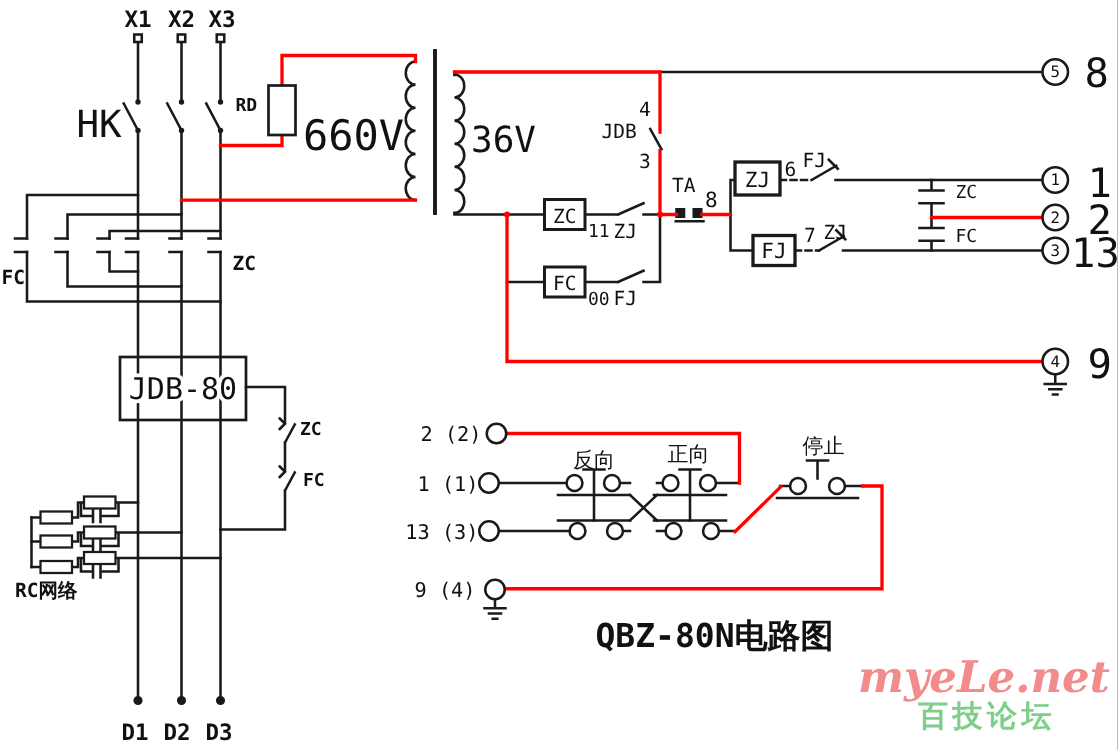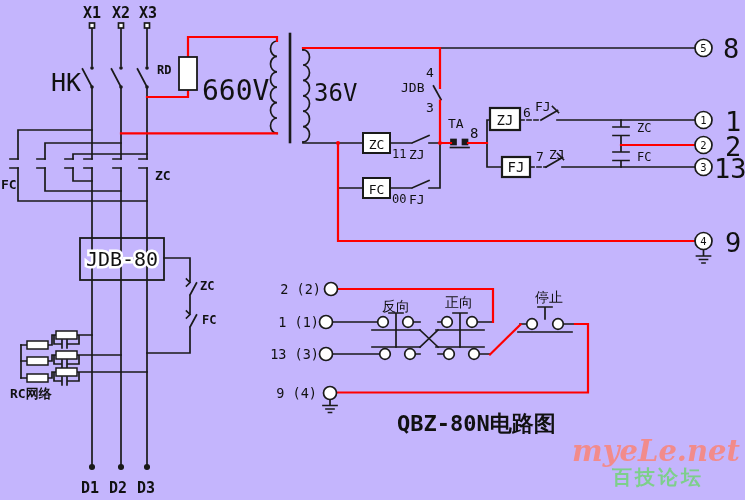--- a/index.html
+++ b/index.html
@@ -1,16 +1,16 @@
 <!DOCTYPE html>
 <html><head>
 <meta charset="utf-8">
 <style>
   html,body{margin:0;padding:0;background:#888;}
-  #stage{width:745px;height:500px;background:#c4b5fd;position:relative;overflow:hidden;
+  #stage{width:745px;height:500px;background:#ffffff;position:relative;overflow:hidden;
          font-family:"DejaVu Sans Mono", monospace;}
   svg text{font-family:"DejaVu Sans Mono", monospace;fill:#111;}
   .lbl{font-weight:bold;}
   .halo{paint-order:stroke;stroke:#ffffff;stroke-width:5px;}
   .wm1{font-family:"DejaVu Serif", serif;font-style:italic;font-weight:bold;fill:#f28b8b;}
   .wm2{fill:#7dcf8b;letter-spacing:3px;font-weight:bold;}
 </style>
 </head>
 <body>
 

